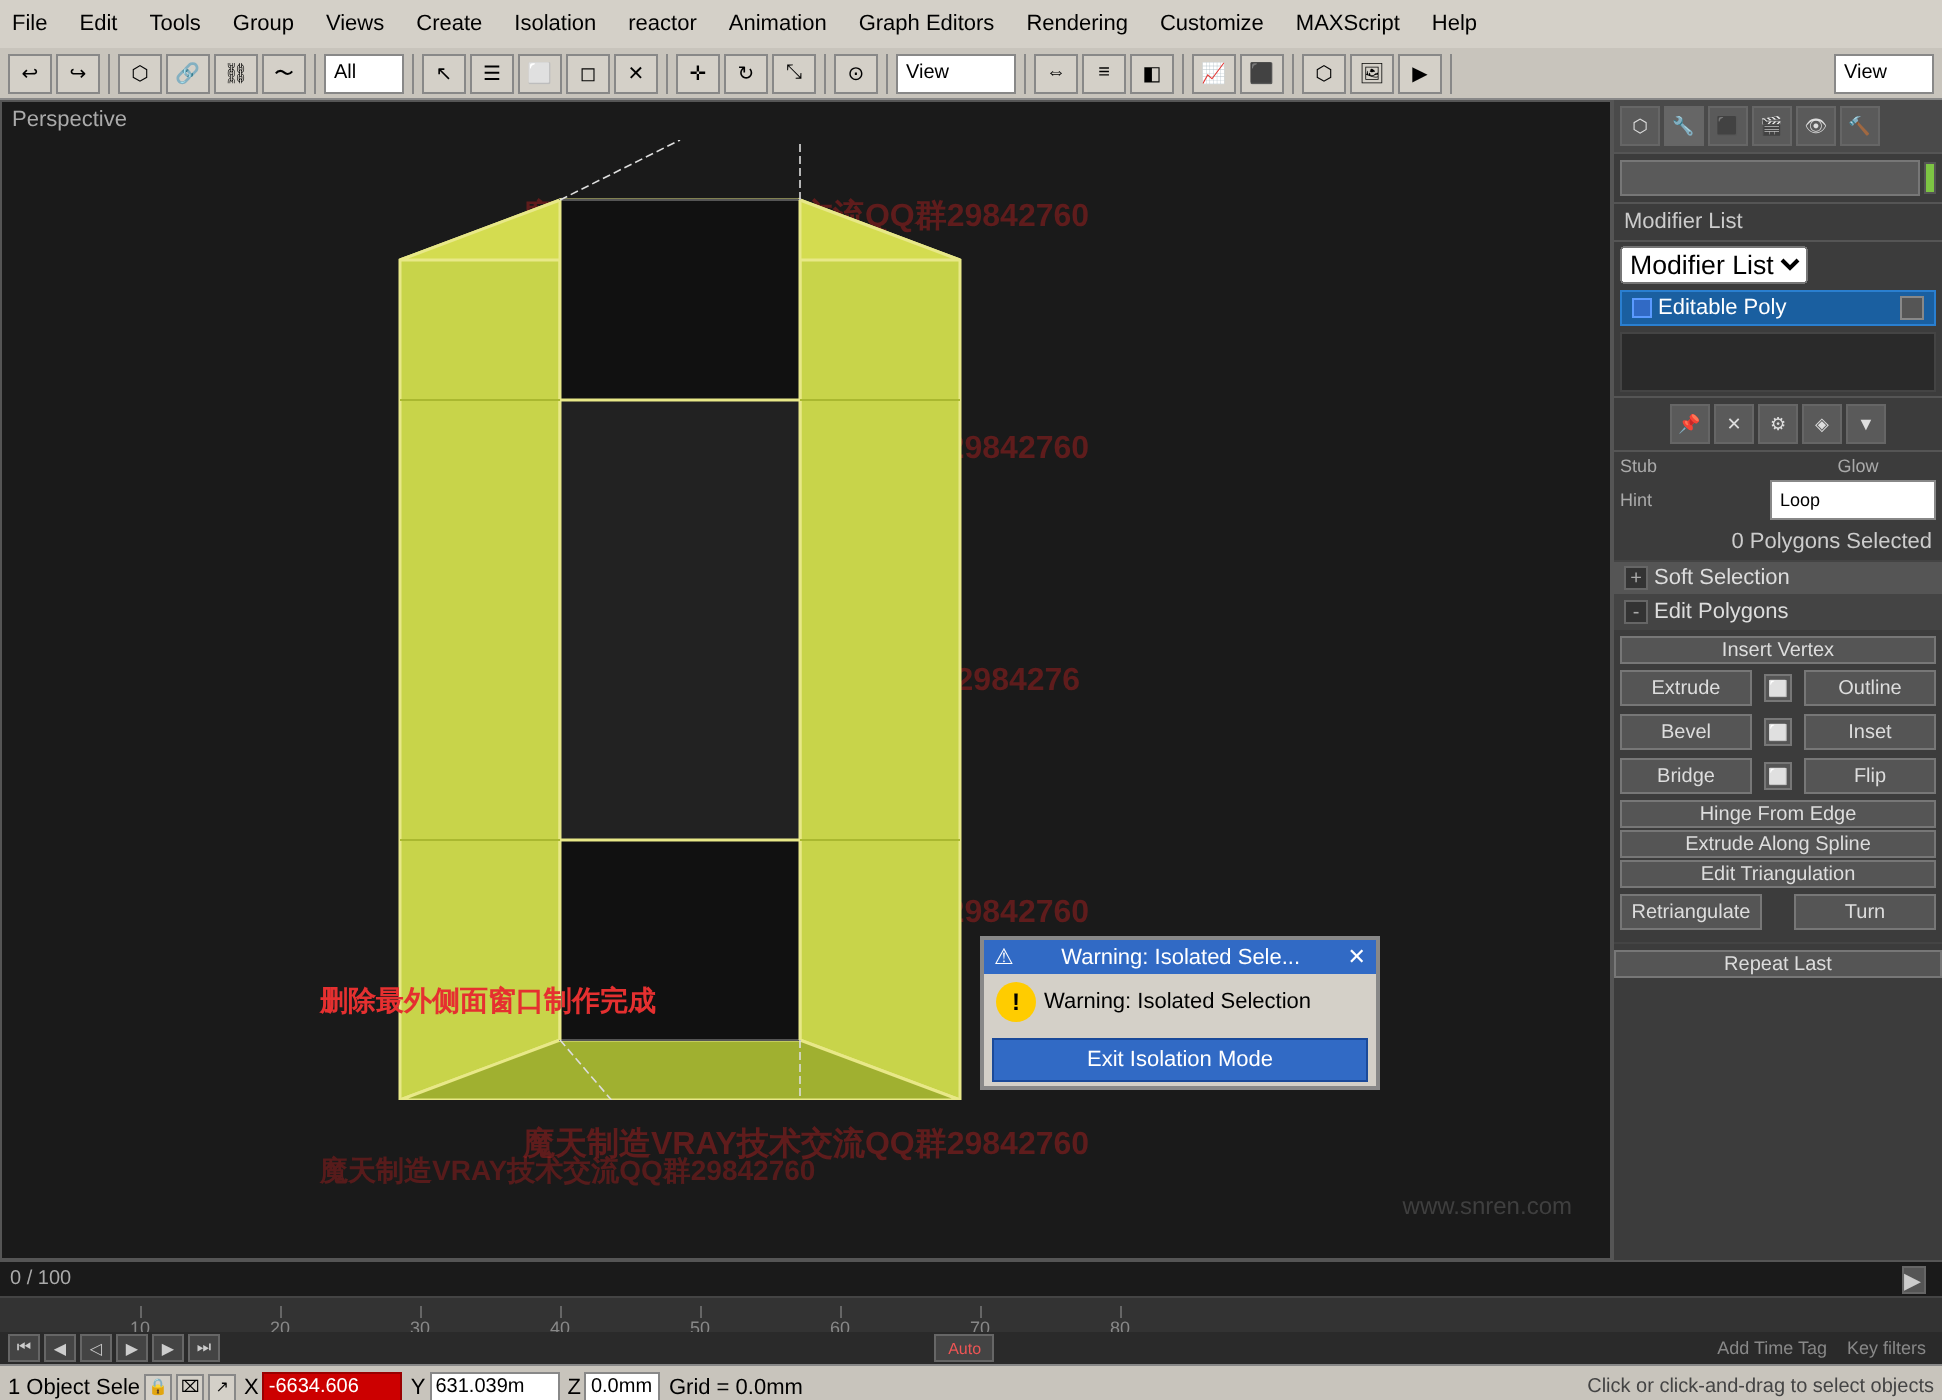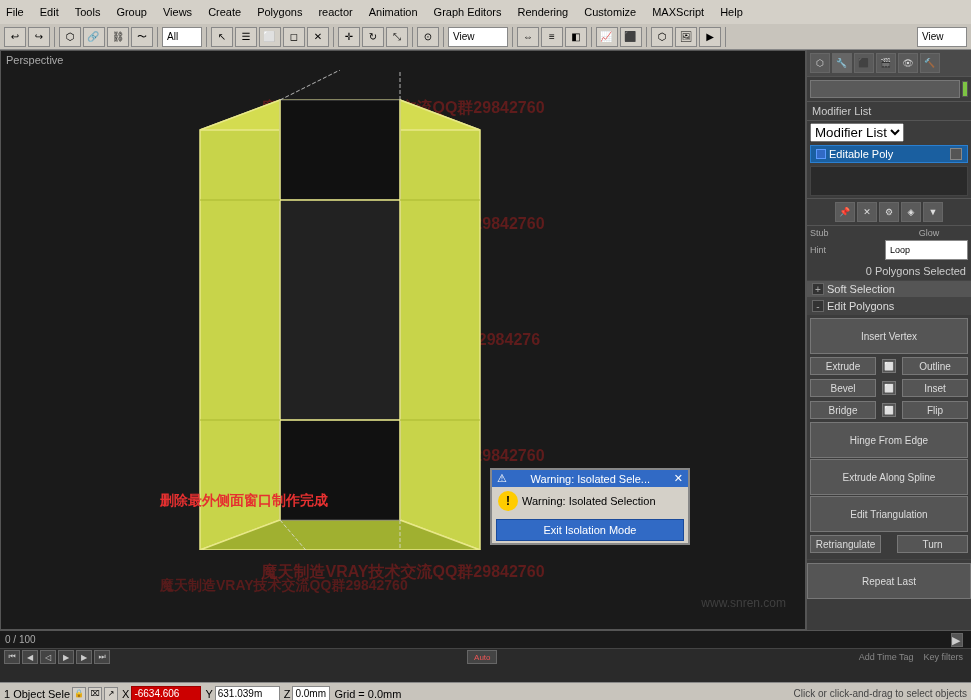--- a/index.html
+++ b/index.html
@@ -290,21 +290,21 @@
       color: #ddd;
     }
     .rp-full-btn {
       background: #555;
       border: 1px solid #777;
       color: #ddd;
       font-size: 10px;
       padding: 2px 4px;
       text-align: center;
       cursor: pointer;
-      height: 36px;
+      height: 14px;
       width: 100%;
       display: flex;
       align-items: center;
       justify-content: center;
       margin: 1px 0;
     }
 
     
     #timeline {
       height: 52px;
@@ -480,21 +480,21 @@
 </head>
 <body>
 
 <div id="menubar">
   <span>File</span>
   <span>Edit</span>
   <span>Tools</span>
   <span>Group</span>
   <span>Views</span>
   <span>Create</span>
-  <span>Polygons</span>
+  <span>Isolation</span>
   <span>reactor</span>
   <span>Animation</span>
   <span>Graph Editors</span>
   <span>Rendering</span>
   <span>Customize</span>
   <span>MAXScript</span>
   <span>Help</span>
 </div>
 
 <div id="toolbar">
@@ -705,20 +705,38 @@
   </div>
 
 </div>
 
 <div id="timeline">
   <div id="timeline-track">
     <div id="tl-progress"></div>
     <div id="tl-time">0 / 100</div>
     <div style="position:absolute;right:8px;top:2px;width:12px;height:14px;background:#555;border:1px solid #666;cursor:pointer;">▶</div>
   </div>
+  <div id="tl-slider-area">
+    <div class="tl-tick" style="left:70px;"></div>
+    <div class="tl-tick-label" style="left:70px;">10</div>
+    <div class="tl-tick" style="left:140px;"></div>
+    <div class="tl-tick-label" style="left:140px;">20</div>
+    <div class="tl-tick" style="left:210px;"></div>
+    <div class="tl-tick-label" style="left:210px;">30</div>
+    <div class="tl-tick" style="left:280px;"></div>
+    <div class="tl-tick-label" style="left:280px;">40</div>
+    <div class="tl-tick" style="left:350px;"></div>
+    <div class="tl-tick-label" style="left:350px;">50</div>
+    <div class="tl-tick" style="left:420px;"></div>
+    <div class="tl-tick-label" style="left:420px;">60</div>
+    <div class="tl-tick" style="left:490px;"></div>
+    <div class="tl-tick-label" style="left:490px;">70</div>
+    <div class="tl-tick" style="left:560px;"></div>
+    <div class="tl-tick-label" style="left:560px;">80</div>
+  </div>
   <div id="tl-controls">
     <div class="tl-ctrl-btn">⏮</div>
     <div class="tl-ctrl-btn">◀</div>
     <div class="tl-ctrl-btn">◁</div>
     <div class="tl-ctrl-btn">▶</div>
     <div class="tl-ctrl-btn">▶</div>
     <div class="tl-ctrl-btn">⏭</div>
     <div style="flex:1;"></div>
     <div class="tl-ctrl-btn" style="color:#e55;width:30px;text-align:center;">Auto</div>
     <div style="flex:1;"></div>

